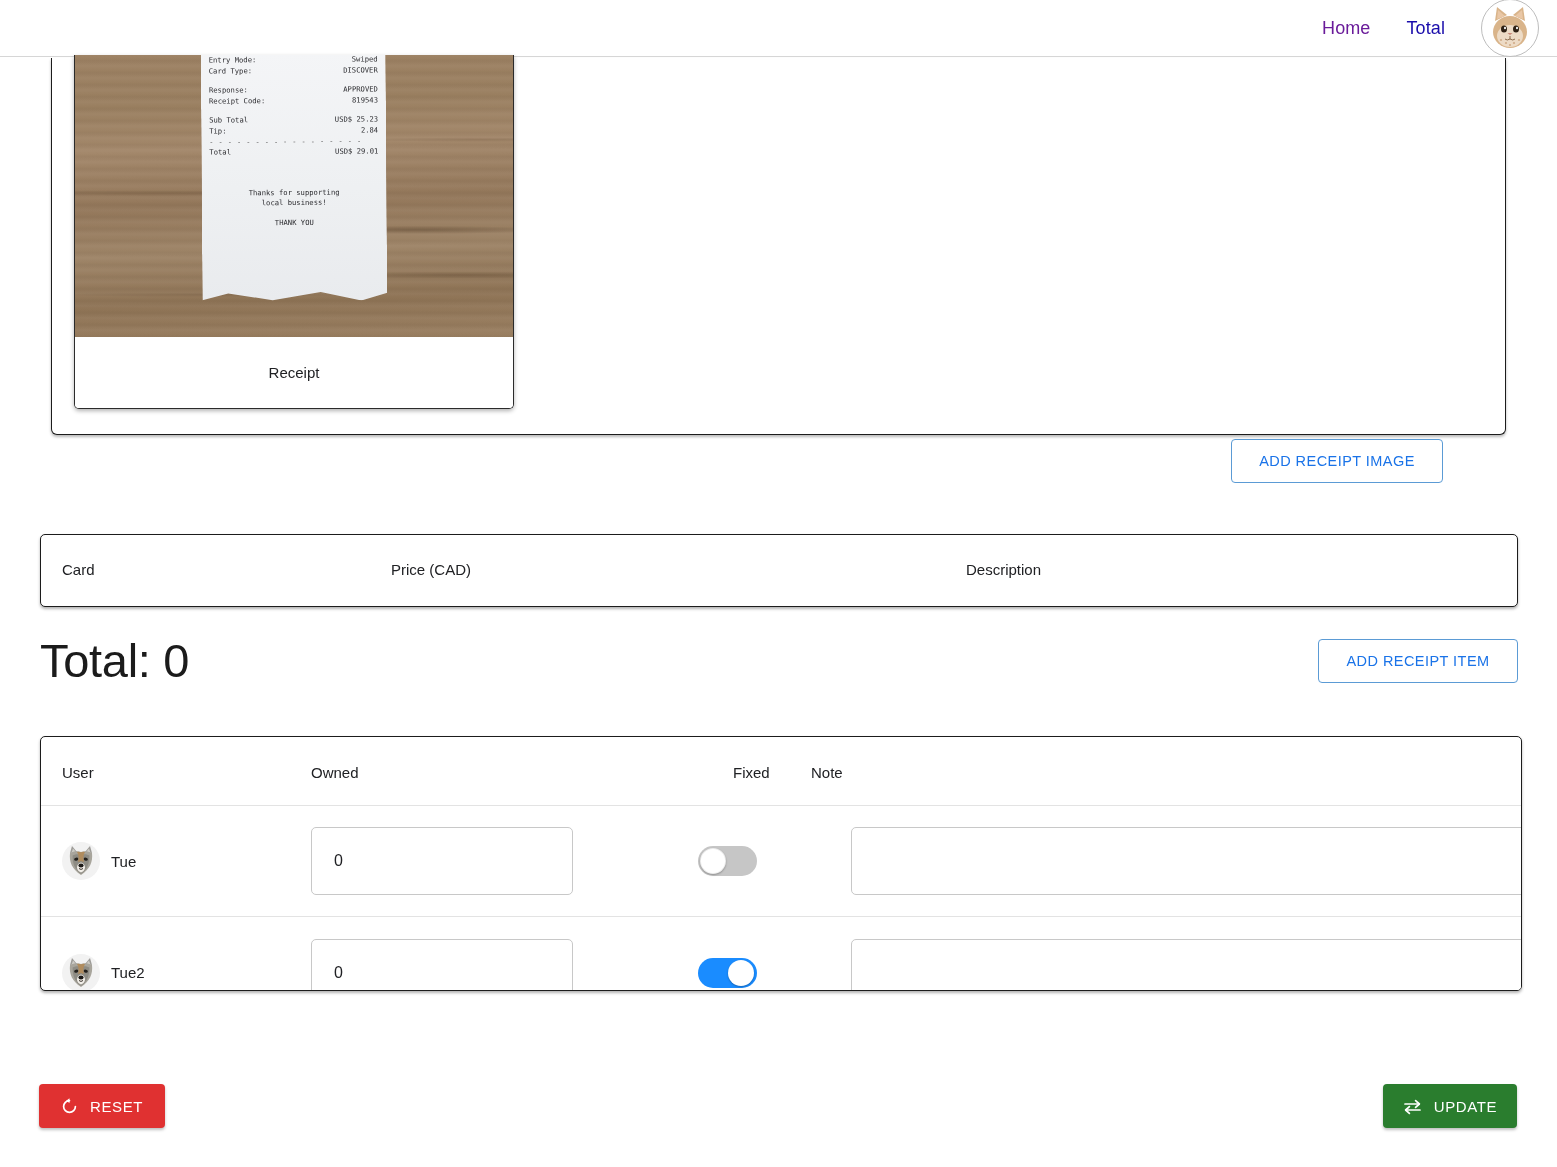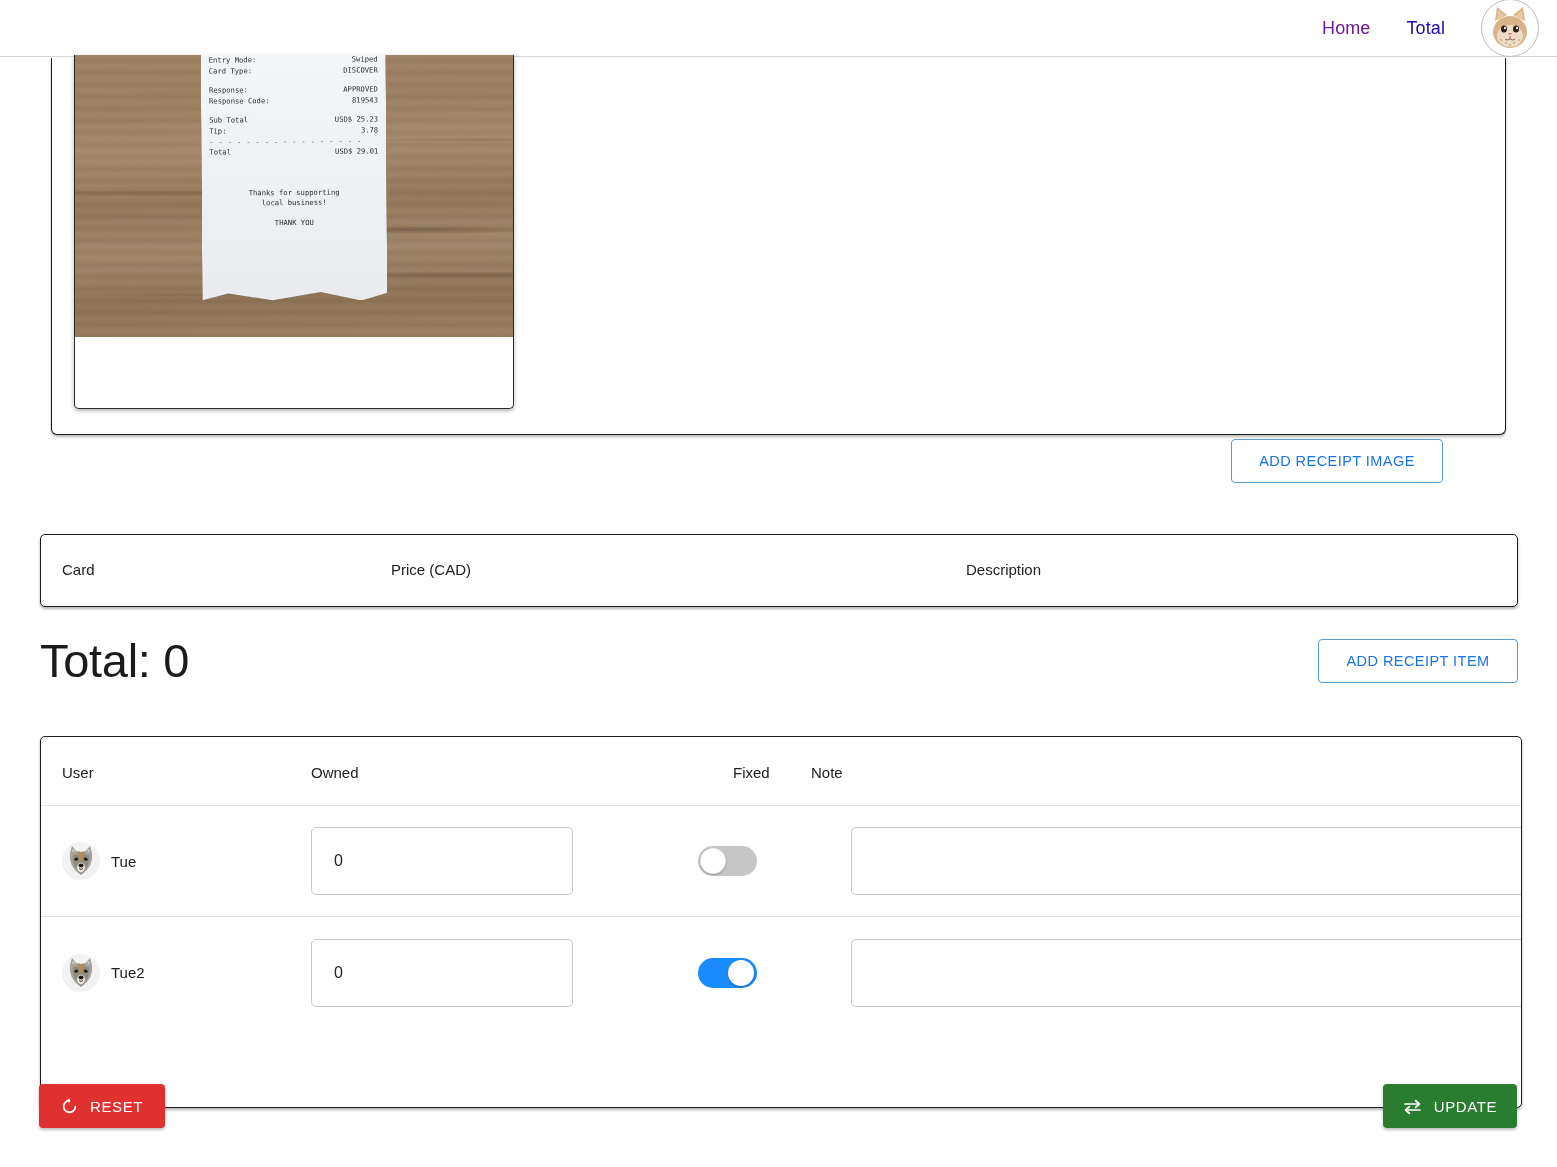--- a/index.html
+++ b/index.html
@@ -183,21 +183,21 @@
   #add-receipt-item {
     position: absolute;
     left: 1318px; top: 639px;
     width: 200px; height: 44px;
   }
 
   
   .users-panel {
     position: absolute;
     left: 40px; top: 736px;
-    width: 1482px; height: 372px;
+    width: 1482px; height: 255px;
     border: 1px solid #1c1c1c;
     border-radius: 5px;
     background: #ffffff;
     box-shadow: 0 2px 3px rgba(0,0,0,.3);
     overflow: hidden;
   }
   .users-head {
     position: relative;
     height: 69px;
     border-bottom: 1px solid #e3e3e3;
@@ -372,44 +372,45 @@
         <div class="rrow">
           <span>Card Type:</span>
           <span>DISCOVER</span>
         </div>
         <div class="rspacer"></div>
         <div class="rrow">
           <span>Response:</span>
           <span>APPROVED</span>
         </div>
         <div class="rrow">
-          <span>Response Code:</span>
+          <span>Receipt Code:</span>
           <span>819543</span>
         </div>
         <div class="rspacer"></div>
         <div class="rrow">
           <span>Sub Total</span>
           <span>USD$ 25.23</span>
         </div>
         <div class="rrow">
           <span>Tip:</span>
-          <span>3.78</span>
+          <span>2.84</span>
         </div>
         <div class="rdash">- - - - - - - - - - - - - - - - -</div>
         <div class="rrow">
           <span>Total</span>
           <span>USD$ 29.01</span>
         </div>
         <div class="rspacer" style="height:30px"></div>
         <div class="rcenter">Thanks for supporting</div>
         <div class="rcenter">local business!</div>
         <div class="rspacer"></div>
         <div class="rcenter">THANK YOU</div>
       </div>
     </div>
+    <div class="receipt-caption">Receipt</div>
   </div>
 
 </section>
 
 <button class="btn-outline" id="add-receipt-image">ADD RECEIPT IMAGE</button>
 
 <section class="items-table">
   <div class="items-head">
     <div class="th th-item">Card</div>
     <div class="th th-price">Price (CAD)</div>

